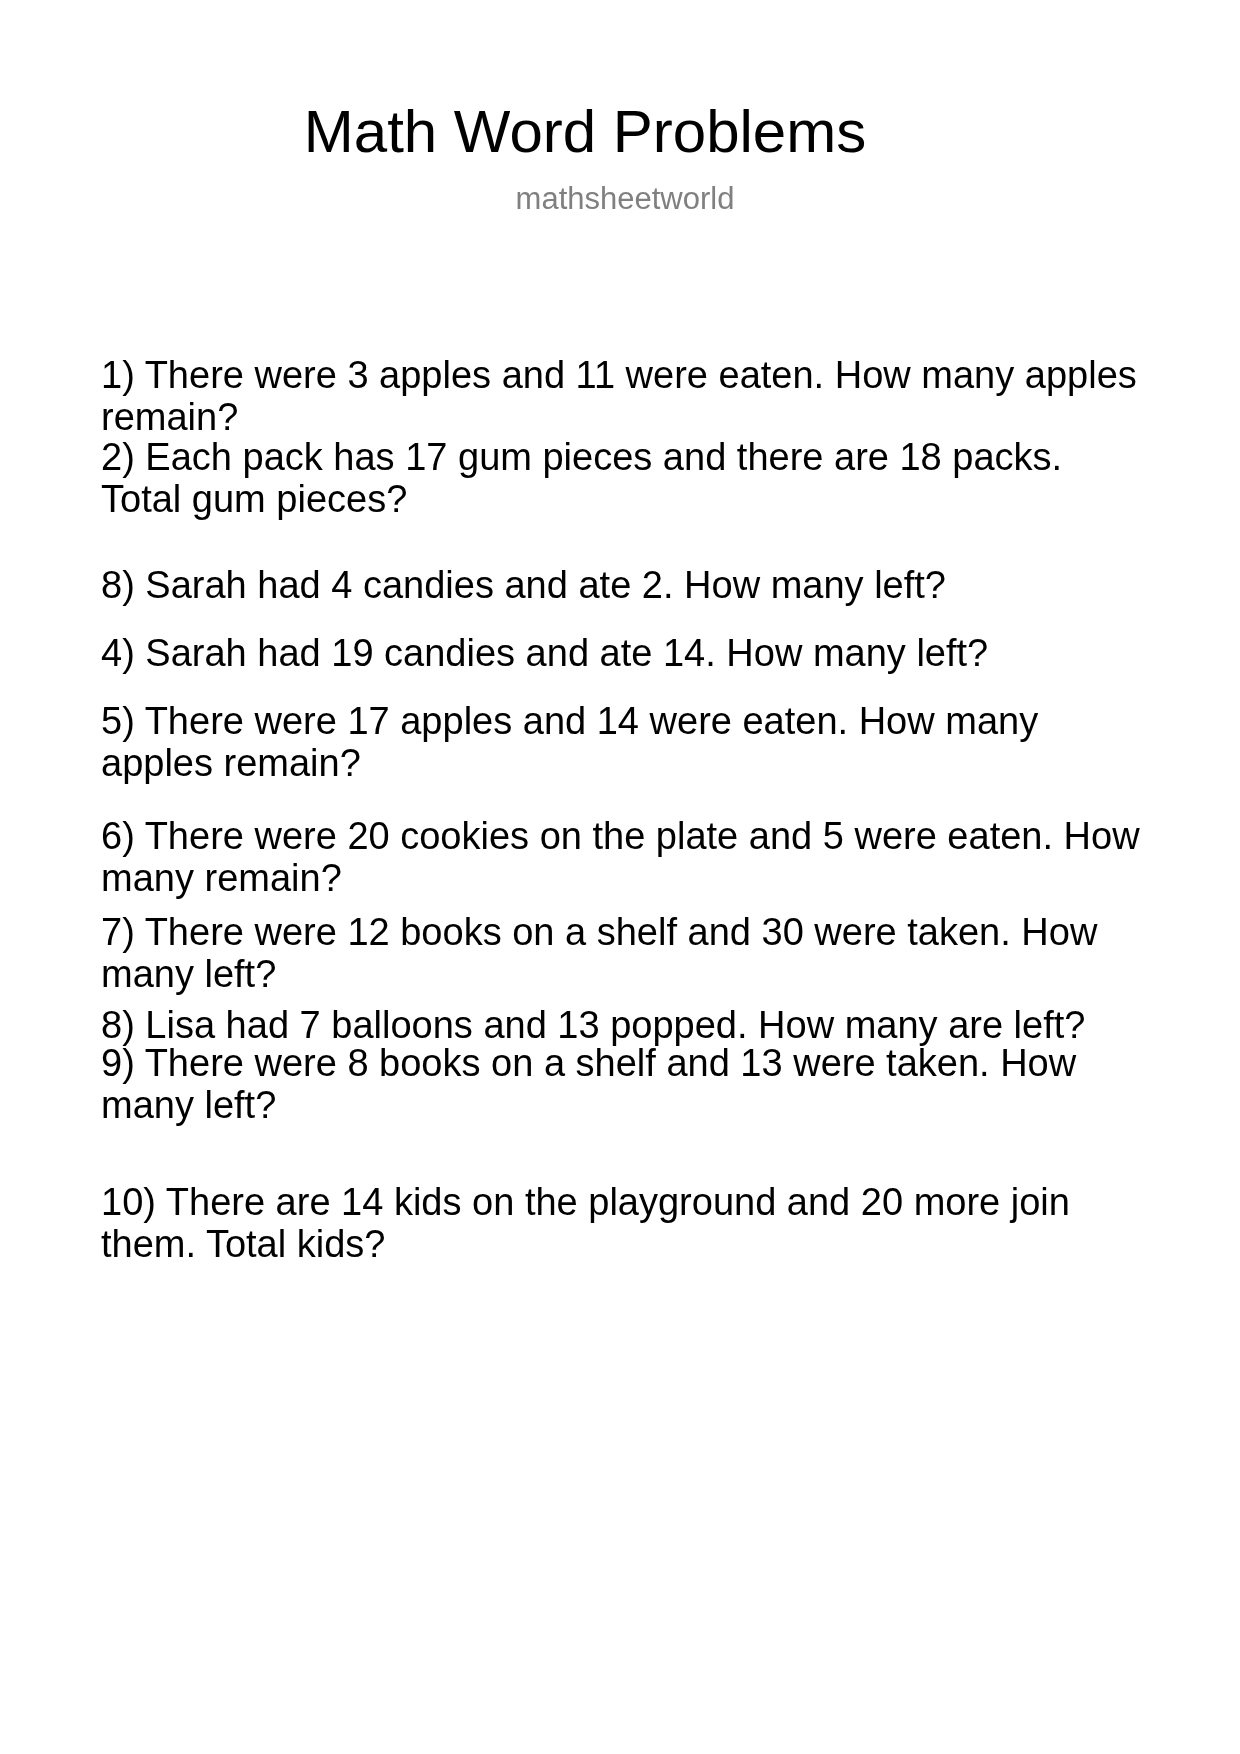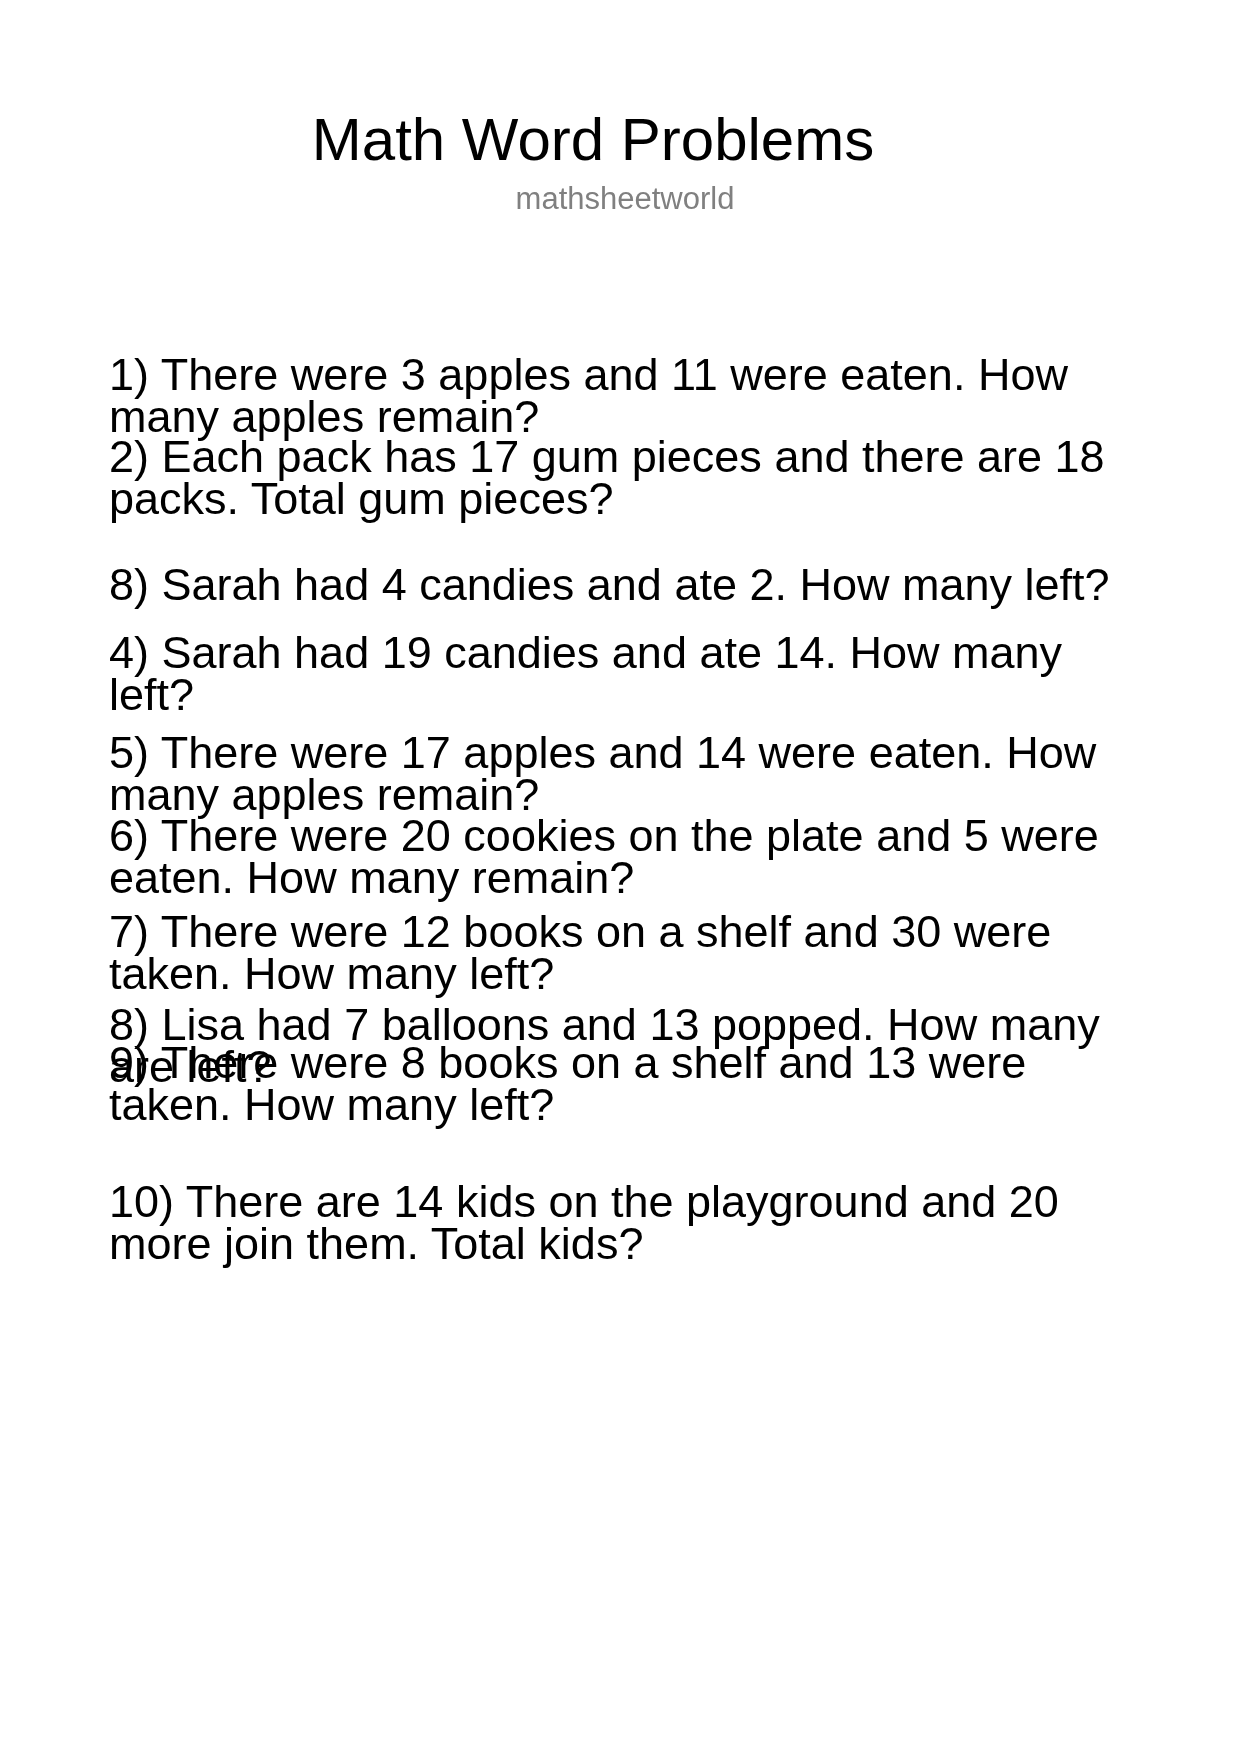--- a/index.html
+++ b/index.html
@@ -1,28 +1,28 @@
 <!DOCTYPE html>
 <html><head>
 <meta charset="utf-8">
 <style>
   html, body { margin: 0; padding: 0; background: #ffffff; }
   body { width: 1240px; height: 1754px; position: relative; overflow: hidden;
          font-family: "Liberation Sans", "DejaVu Sans", sans-serif; color: #000; }
   .title { position: absolute; left: 0; width: 1170px; top: 96px; text-align: center;
-           font-size: 60px; line-height: 72px; margin: 8px; font-weight: normal; }
+           font-size: 60px; line-height: 72px; margin: 0; font-weight: normal; }
   .subtitle { position: absolute; left: 0; width: 1250px; top: 181px; text-align: center;
               font-size: 31px; line-height: 36px; color: #808080; }
   .problems { position: absolute; left: 101px; top: 0; width: 1040px; margin: 0; padding: 0; list-style: none; }
-  .problem { position: absolute; left: 0; width: 1040px; font-size: 45px; line-height: 42px; margin-left: 8px; }
+  .problem { position: absolute; left: 0; width: 1040px; font-size: 38px; line-height: 42px; }
   .problem:nth-child(1)  { top: 354px; }
   .problem:nth-child(2)  { top: 436px; }
   .problem:nth-child(3)  { top: 564px; }
   .problem:nth-child(4)  { top: 632px; }
-  .problem:nth-child(5)  { top: 732px; }
+  .problem:nth-child(5)  { top: 700px; }
   .problem:nth-child(6)  { top: 815px; }
   .problem:nth-child(7)  { top: 911px; }
   .problem:nth-child(8)  { top: 1004px; }
   .problem:nth-child(9)  { top: 1042px; }
   .problem:nth-child(10) { top: 1181px; }
 </style>
 </head>
 <body>
 
 <h1 class="title">Math Word Problems</h1>

